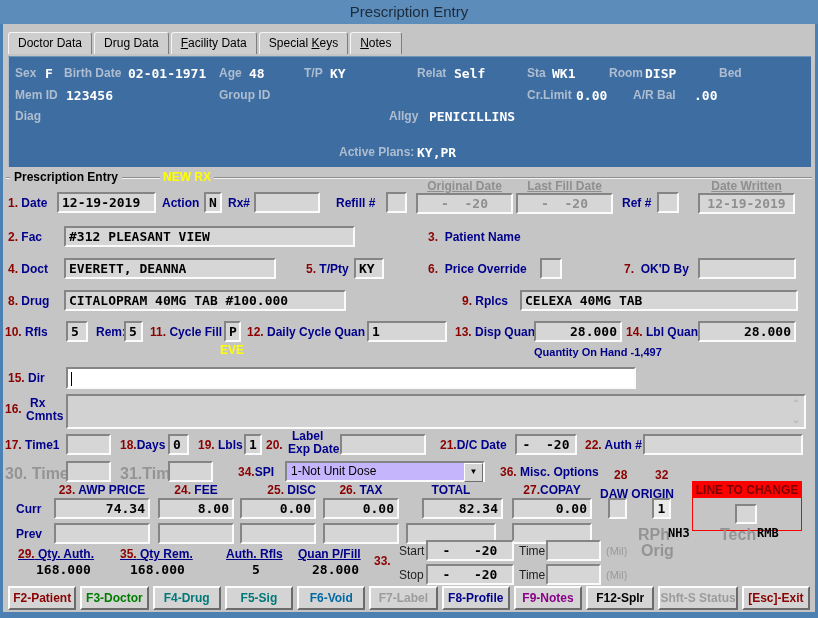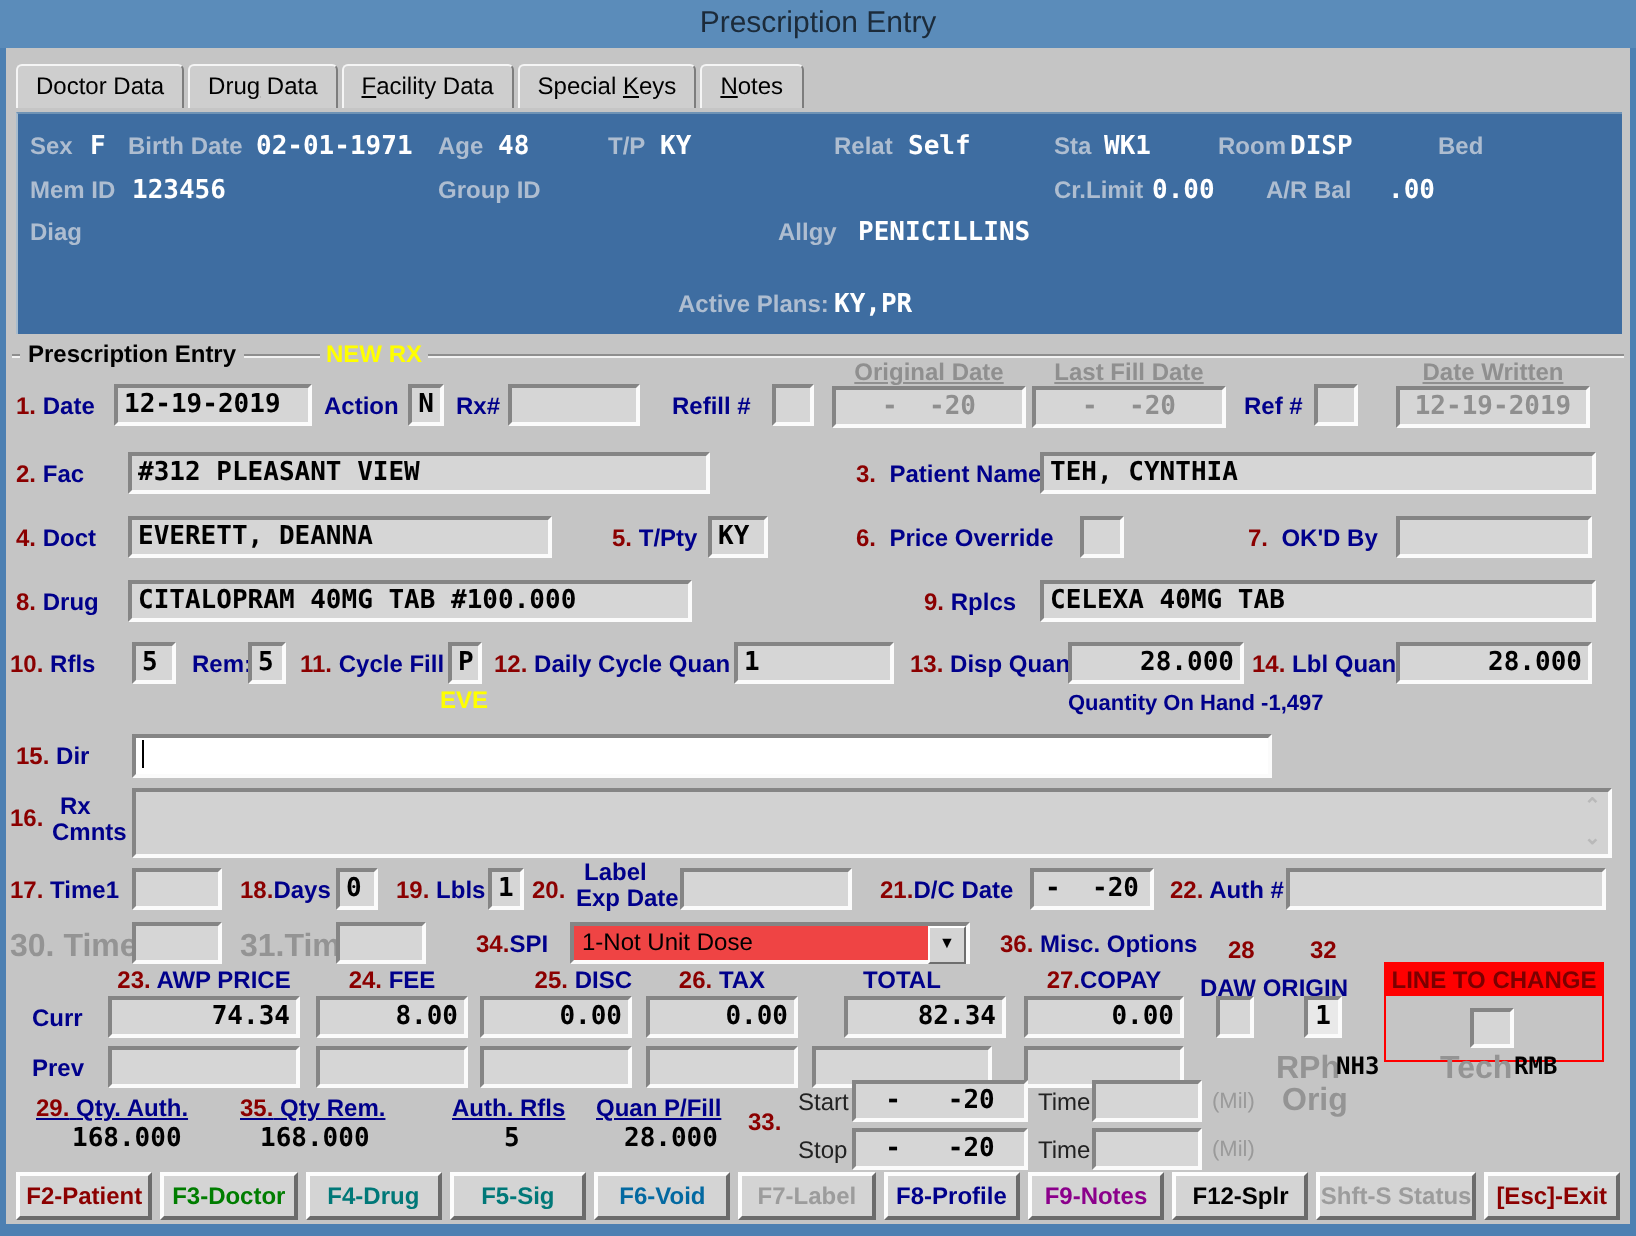--- a/index.html
+++ b/index.html
@@ -47,21 +47,21 @@
   .fld.c{text-align:center;}
   .fld.gv{color:#8f8f8f;}
   .fld.white{background:#fff;}
   .val{position:absolute;font:bold 13px "DejaVu Sans Mono",monospace;color:#000;white-space:pre;}
   .caret{display:inline-block;width:1px;height:14px;background:#000;vertical-align:middle;}
   
   .cmnt{position:absolute;box-sizing:border-box;background:#d2d2d2;
         border:2px solid;border-color:#858585 #fbfbfb #fbfbfb #858585;}
   .chev{position:absolute;font-size:10px;color:#b9b9b9;font-weight:bold;line-height:10px;}
   
-  .dd{position:absolute;height:21px;box-sizing:border-box;background:#ef4444;
+  .dd{position:absolute;height:21px;box-sizing:border-box;background:#c4b5fd;
       border:2px solid;border-color:#858585 #fbfbfb #fbfbfb #858585;
       font-size:12px;color:#000;line-height:16px;padding:0 4px;}
   .dd .arrow{position:absolute;right:0;top:0;width:17px;height:17px;background:#d4d4d4;
       border:1px solid;border-color:#fff #6e6e6e #6e6e6e #fff;text-align:center;
       font-size:8px;line-height:16px;color:#000;}
   
   .ltc{position:absolute;border:1px solid #ff0000;box-sizing:border-box;}
   .ltc-hd{position:absolute;left:0;top:0;right:0;height:16px;background:#ff0000;color:#7b0000;
           font-weight:bold;font-size:12px;text-align:center;line-height:16px;white-space:nowrap;}
   
@@ -142,21 +142,20 @@
   <span class="glb" style="left:516px;top:179px;width:97px">Last Fill Date</span>
   <div class="fld c gv" style="left:516px;top:193px;width:97px">-  -20</div>
   <span class="lbl" style="left:622px;top:196px">Ref #</span>
   <div class="fld" style="left:657px;top:192px;width:22px"></div>
   <span class="glb" style="left:698px;top:179px;width:97px">Date Written</span>
   <div class="fld c gv" style="left:698px;top:193px;width:97px">12-19-2019</div>
 
   <span class="lbl" style="left:8px;top:230px"><span class="num">2.</span> <span>Fac</span></span>
   <div class="fld" style="left:64px;top:226px;width:291px">#312 PLEASANT VIEW</div>
   <span class="lbl" style="left:428px;top:230px"><span class="num">3.</span>&nbsp; <span>Patient Name</span></span>
-  <div class="fld" style="left:520px;top:226px;width:278px">TEH, CYNTHIA</div>
 
   <span class="lbl" style="left:8px;top:262px"><span class="num">4.</span> <span>Doct</span></span>
   <div class="fld" style="left:64px;top:258px;width:212px">EVERETT, DEANNA</div>
   <span class="lbl" style="left:306px;top:262px"><span class="num">5.</span> <span>T/Pty</span></span>
   <div class="fld" style="left:354px;top:258px;width:30px">KY</div>
   <span class="lbl" style="left:428px;top:262px"><span class="num">6.</span>&nbsp; <span>Price Override</span></span>
   <div class="fld" style="left:540px;top:258px;width:22px"></div>
   <span class="lbl" style="left:624px;top:262px"><span class="num">7.</span>&nbsp; <span>OK'D By</span></span>
   <div class="fld" style="left:698px;top:258px;width:98px"></div>
 

